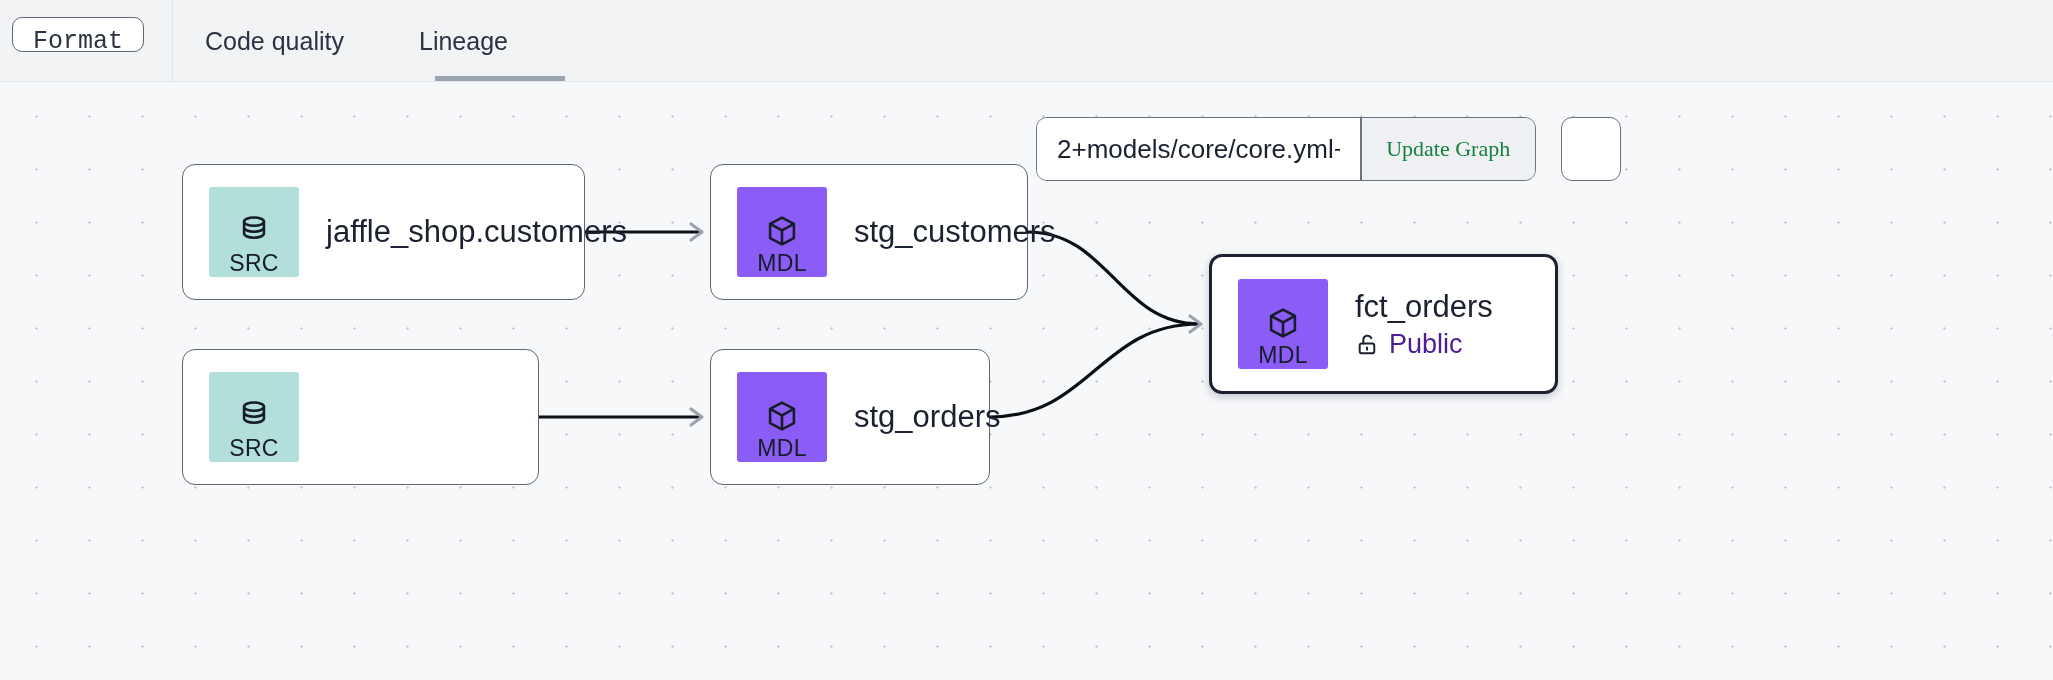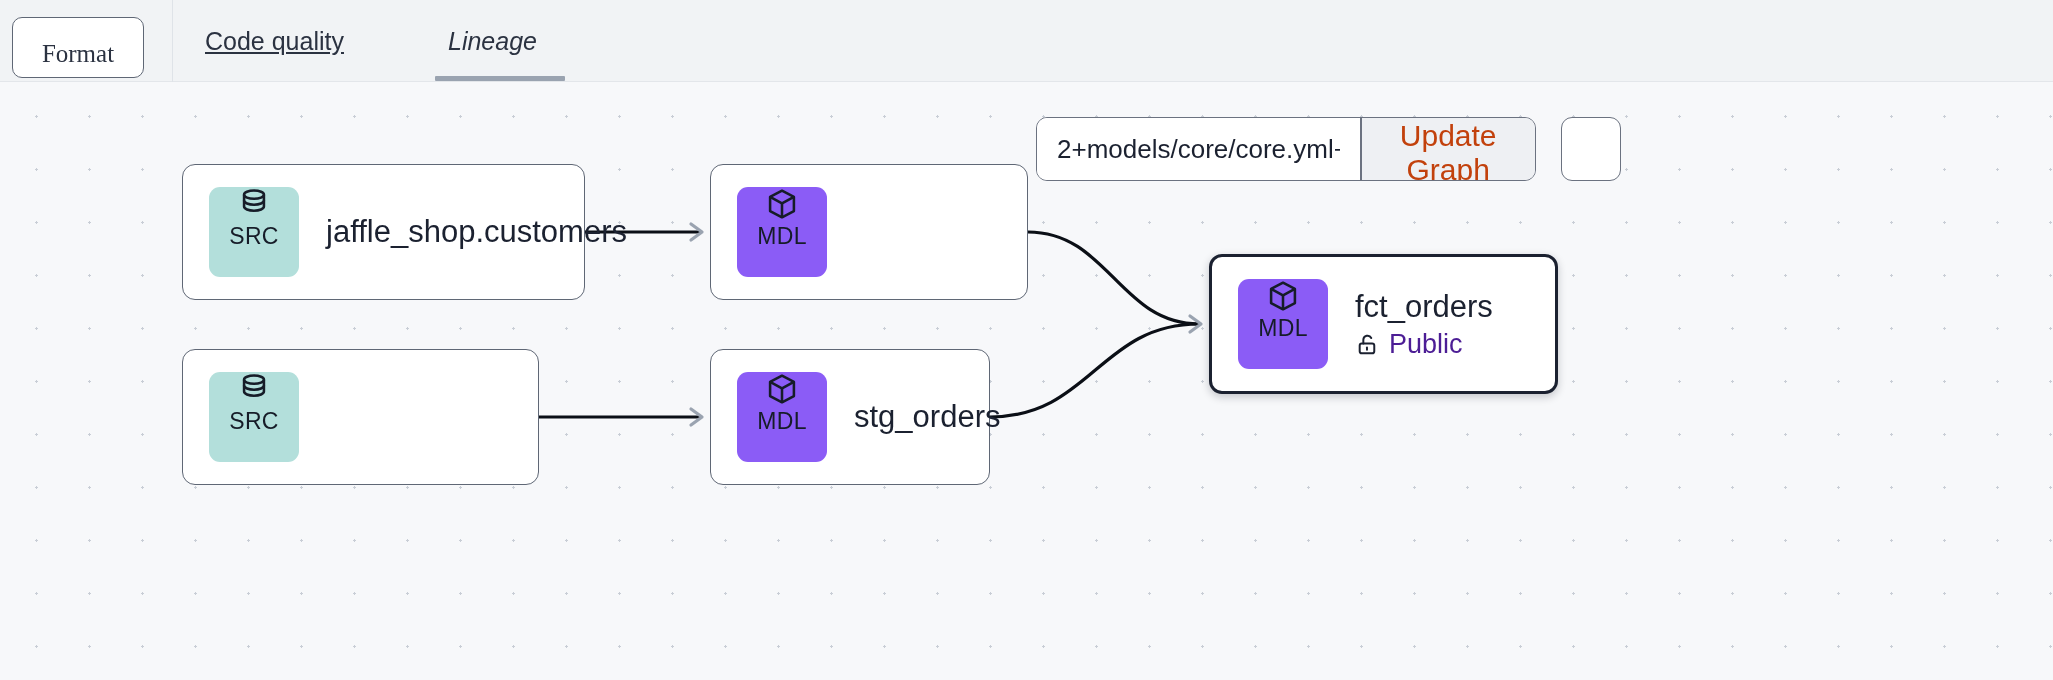--- a/index.html
+++ b/index.html
@@ -11,35 +11,35 @@
   }
   .app{position:relative;width:2053px;height:680px;}
 
   
   .topbar{
     position:absolute;left:0;top:0;width:2053px;height:82px;
     background:#f1f3f5;border-bottom:1px solid #e3e6ea;
     box-sizing:border-box;
   }
   .format-btn{
-    position:absolute;left:12px;top:17px;width:132px;height:61px;
+    position:absolute;left:12px;top:17px;width:132px;height:35px;
     background:#ffffff;border:1.6px solid #5f6775;border-radius:10px;
-    font-size:25px;color:#2b3241;font-family:Liberation Serif, serif;
-    cursor:pointer;padding:12px;line-height:47px;text-align:center;
+    font-size:25px;color:#2b3241;font-family:Liberation Mono, monospace;
+    cursor:pointer;padding:0;line-height:47px;text-align:center;
   }
   .topdivider{
     position:absolute;left:172px;top:0;width:1px;height:82px;background:#dfe3e8;
   }
   .tabs{position:absolute;left:205px;top:0;height:82px;}
   .tab{
     position:absolute;top:0;height:82px;display:flex;align-items:center;
     font-size:25px;color:#2b3241;cursor:pointer;white-space:nowrap;
   }
-  .tab-codequality{left:0;text-decoration:underline;}
-  .tab-lineage{left:243px;font-style:italic;}
+  .tab-codequality{left:0;}
+  .tab-lineage{left:214px;}
   .tab-underline{
     position:absolute;left:435px;top:76px;width:130px;height:5px;
     background:#9aa3b0;border-radius:1px;
   }
 
   
   .canvas{
     position:absolute;left:0;top:82px;width:2053px;height:598px;
     background-color:#f7f8fa;
     background-image:radial-gradient(#c9ced6 1.3px, transparent 1.4px);
@@ -52,22 +52,22 @@
   .node{
     position:absolute;box-sizing:border-box;background:#ffffff;
     border:1.7px solid #5f6775;border-radius:13px;
     display:flex;align-items:center;cursor:pointer;
   }
   .node.selected{
     border:3.4px solid #1b2130;
     box-shadow:0 3px 9px rgba(15,20,32,.22);
   }
   .badge{
-    flex:0 0 auto;width:90px;height:90px;border-radius:11px;
-    display:flex;flex-direction:column;align-items:center;justify-content:flex-start;
+    flex:0 0 auto;width:90px;height:90px;border-radius:3px;
+    display:flex;flex-direction:column;align-items:center;justify-content:flex-end;
     margin-left:26px;
   }
   .badge.src{background:#b3dfdb;}
   .badge.mdl{background:#8b5cf6;}
   .badge svg{display:block;}
   .badge-text{
     font-size:23px;letter-spacing:.3px;color:#161c28;margin-top:2px;
     font-family:"Liberation Sans",sans-serif;
   }
   .node-body{margin-left:27px;display:flex;flex-direction:column;justify-content:center;text-align:right;}
@@ -92,22 +92,22 @@
     border:1.7px solid #6b7280;border-radius:11px;overflow:hidden;
   }
   .selector-input{
     width:323px;height:100%;box-sizing:border-box;border:0;outline:none;
     background:#ffffff;padding:0 20px;font-size:26px;color:#1b2130;
     font-family:"Liberation Sans",sans-serif;
   }
   .selector-divider{width:1.7px;height:100%;background:#6b7280;flex:0 0 auto;}
   .update-btn{
     width:173px;height:100%;box-sizing:border-box;border:0;background:#eef0f3;
-    font-size:30px;color:#c2410c;cursor:pointer;
-    font-family:Liberation Sans, sans-serif;
+    font-size:22px;color:#15803d;cursor:pointer;
+    font-family:Liberation Serif, serif;
   }
   .edge-widget{
     position:absolute;left:1561px;top:35px;width:60px;height:64px;
     box-sizing:border-box;background:#ffffff;
     border:1.7px solid #6b7280;border-radius:11px;
   }
 </style>
 </head>
 <body>
 
@@ -166,20 +166,23 @@
 
     <div class="node n-stg-customers">
       <div class="badge mdl">
         <svg width="36" height="34" viewBox="0 0 24 24" fill="none" stroke="#161c28" stroke-width="1.8" stroke-linejoin="round">
           <path d="M12 2.6 20.4 7v10L12 21.4 3.6 17V7z"></path>
           <path d="M3.6 7 12 11.6 20.4 7"></path>
           <path d="M12 11.6v9.8"></path>
         </svg>
         <span class="badge-text">MDL</span>
       </div>
+      <div class="node-body">
+        <div class="node-title">stg_customers</div>
+      </div>
     </div>
 
     <div class="node n-stg-orders">
       <div class="badge mdl">
         <svg width="36" height="34" viewBox="0 0 24 24" fill="none" stroke="#161c28" stroke-width="1.8" stroke-linejoin="round">
           <path d="M12 2.6 20.4 7v10L12 21.4 3.6 17V7z"></path>
           <path d="M3.6 7 12 11.6 20.4 7"></path>
           <path d="M12 11.6v9.8"></path>
         </svg>
         <span class="badge-text">MDL</span>

